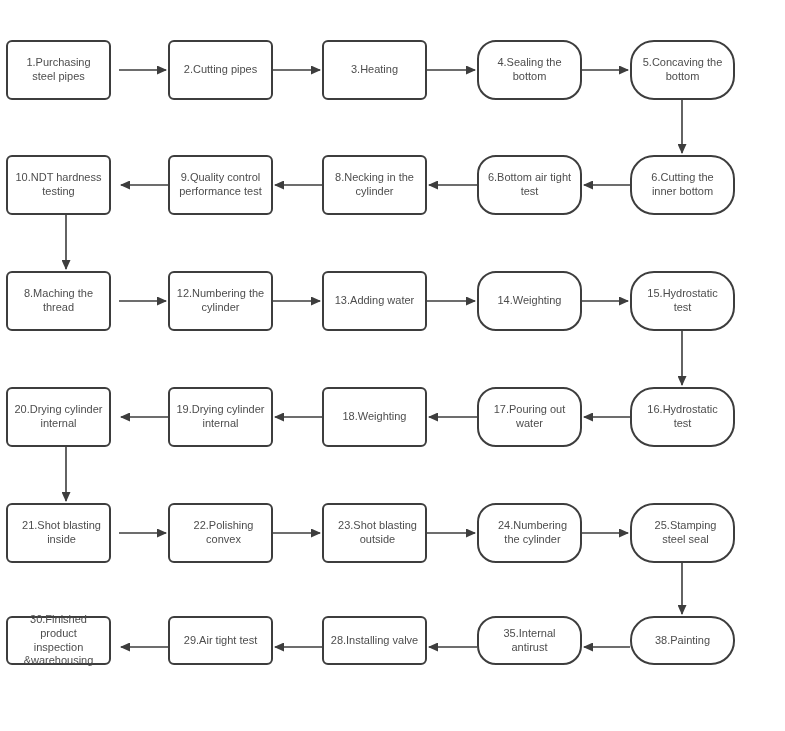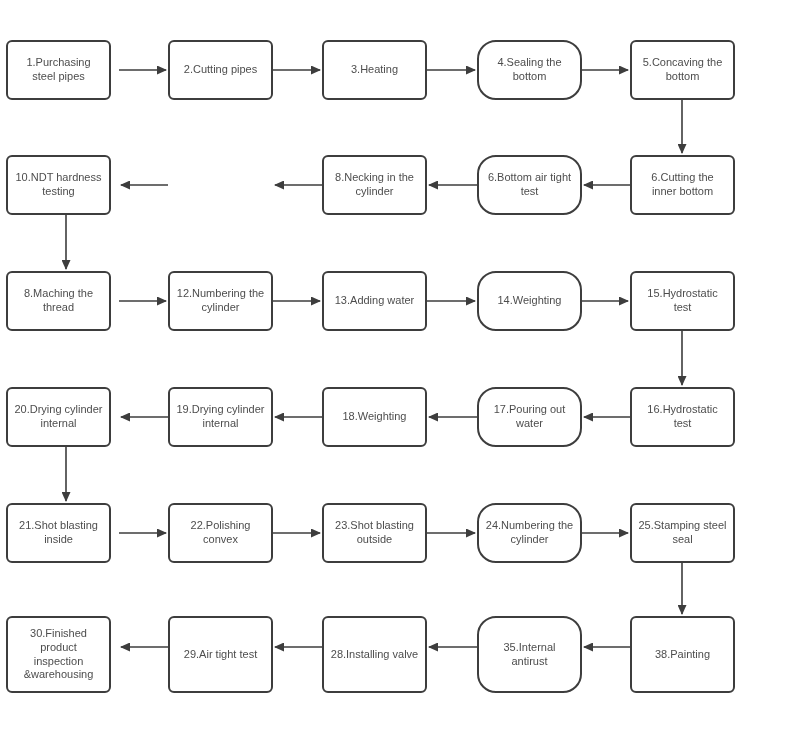--- a/index.html
+++ b/index.html
@@ -35,27 +35,27 @@
     text-align: center;
     font-size: 11px;
     line-height: 1.25;
     color: #4d4d4d;
     padding: 1px 6px;
   }
   .c1 { left: 6px; }
   .c2 { left: 168px; }
   .c3 { left: 322px; }
   .c4 { left: 477px; border-radius: 19px; }
-  .c5 { left: 630px; }
+  .c5 { left: 630px; border-radius: 24px; }
   .r1 { top: 40px; }
   .r2 { top: 155px; }
   .r3 { top: 271px; }
   .r4 { top: 387px; }
-  .r5 { top: 503px; }
-  .r6 { top: 616px; height: 77px; }
+  .r5 { top: 503px; padding-left: 12px; }
+  .r6 { top: 616px; height: 49px; }
 </style>
 </head>
 <body>
 
 <div class="canvas">
 
   <svg class="connectors" width="785" height="731" viewBox="0 0 785 731">
     <defs>
       <marker id="ah" markerUnits="userSpaceOnUse" markerWidth="10" markerHeight="9" refX="9" refY="4.5" orient="auto">
         <path d="M0,0 L10,4.5 L0,9 Z" fill="#3d3d3d"></path>
@@ -107,20 +107,21 @@
 
   <div class="node r1 c1">1.Purchasing steel pipes</div>
   <div class="node r1 c2">2.Cutting pipes</div>
   <div class="node r1 c3">3.Heating</div>
   <div class="node r1 c4">4.Sealing the bottom</div>
   <div class="node r1 c5">5.Concaving the bottom</div>
 
   <div class="node r2 c5">6.Cutting the inner bottom</div>
   <div class="node r2 c4">6.Bottom air tight test</div>
   <div class="node r2 c3">8.Necking in the cylinder</div>
+  <div class="node r2 c2">9.Quality control performance test</div>
   <div class="node r2 c1">10.NDT hardness testing</div>
 
   <div class="node r3 c1">8.Maching the thread</div>
   <div class="node r3 c2">12.Numbering the cylinder</div>
   <div class="node r3 c3">13.Adding water</div>
   <div class="node r3 c4">14.Weighting</div>
   <div class="node r3 c5">15.Hydrostatic test</div>
 
   <div class="node r4 c5">16.Hydrostatic test</div>
   <div class="node r4 c4">17.Pouring out water</div>

